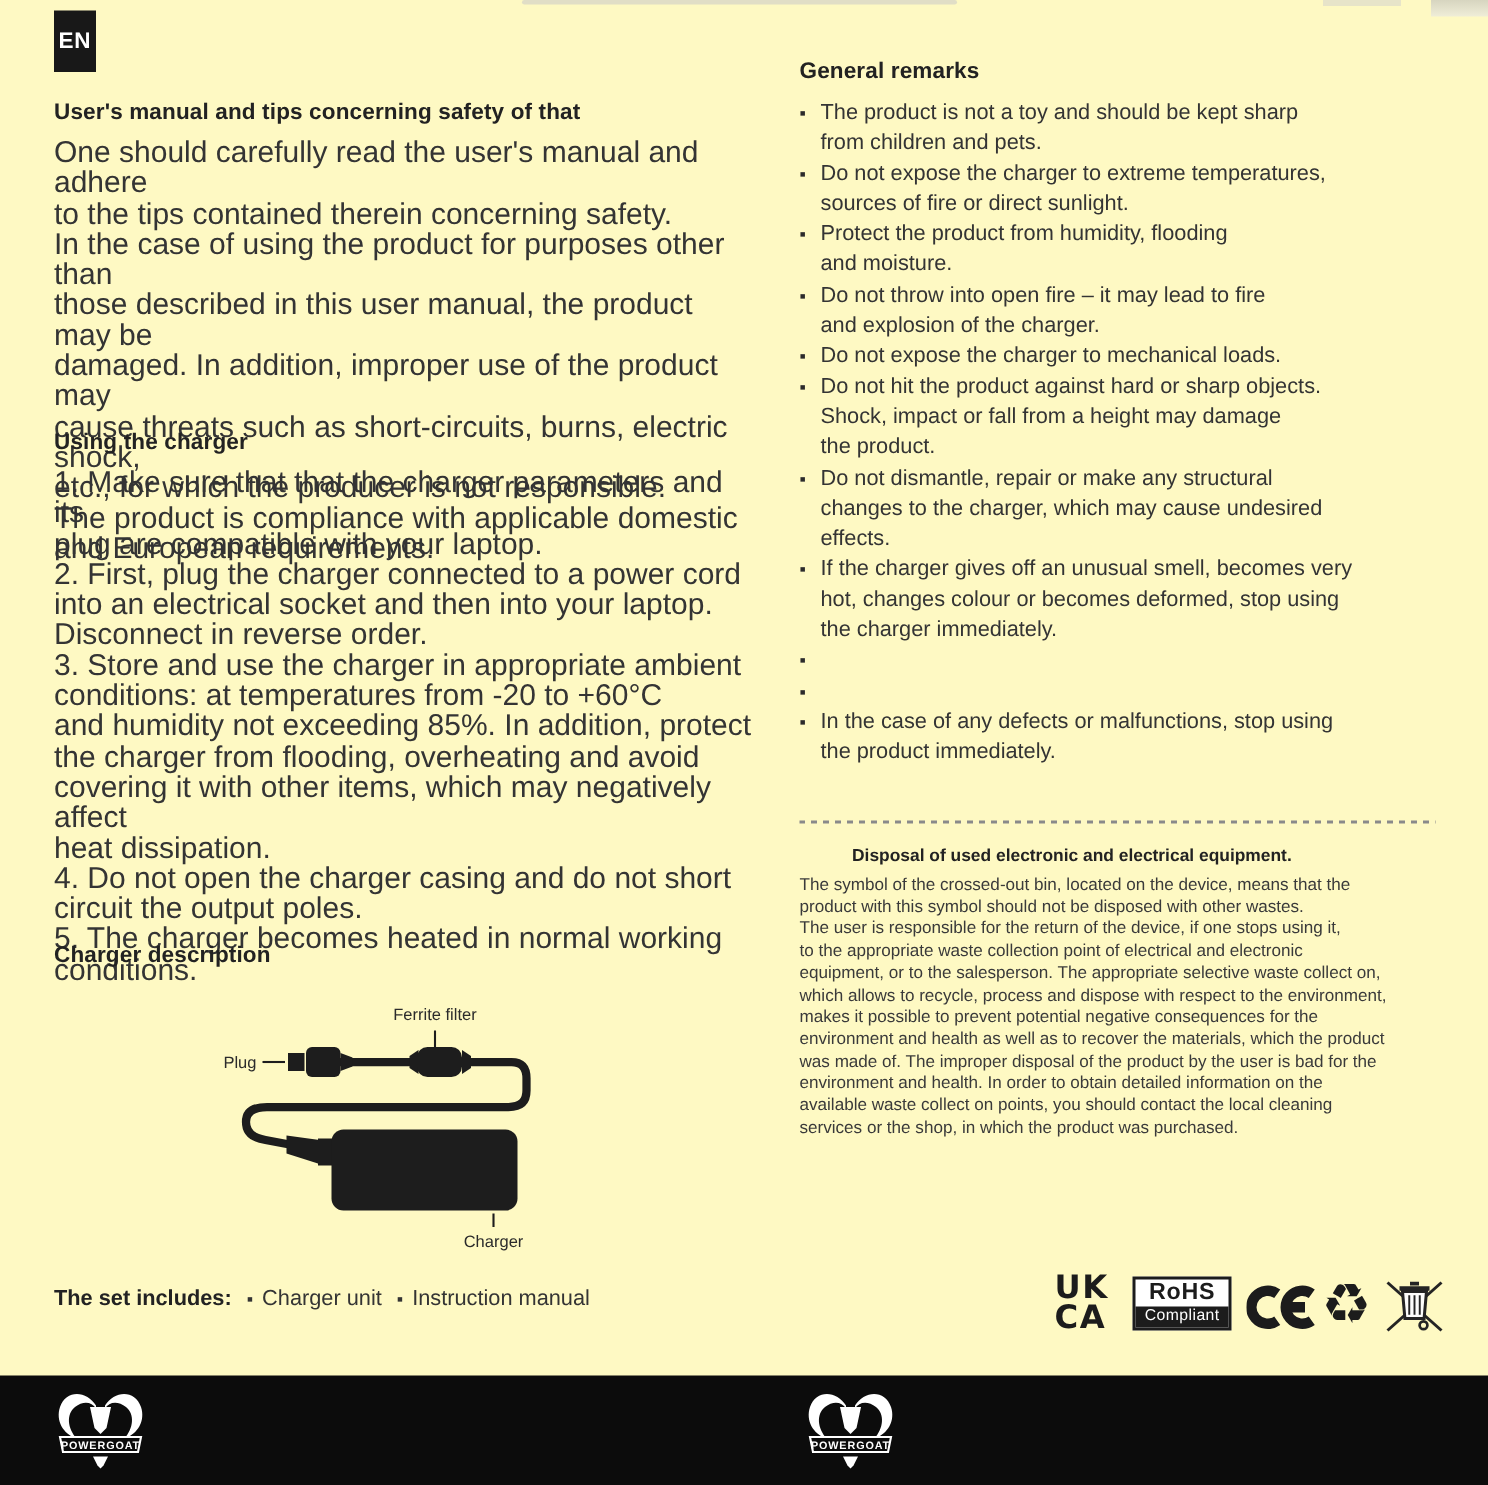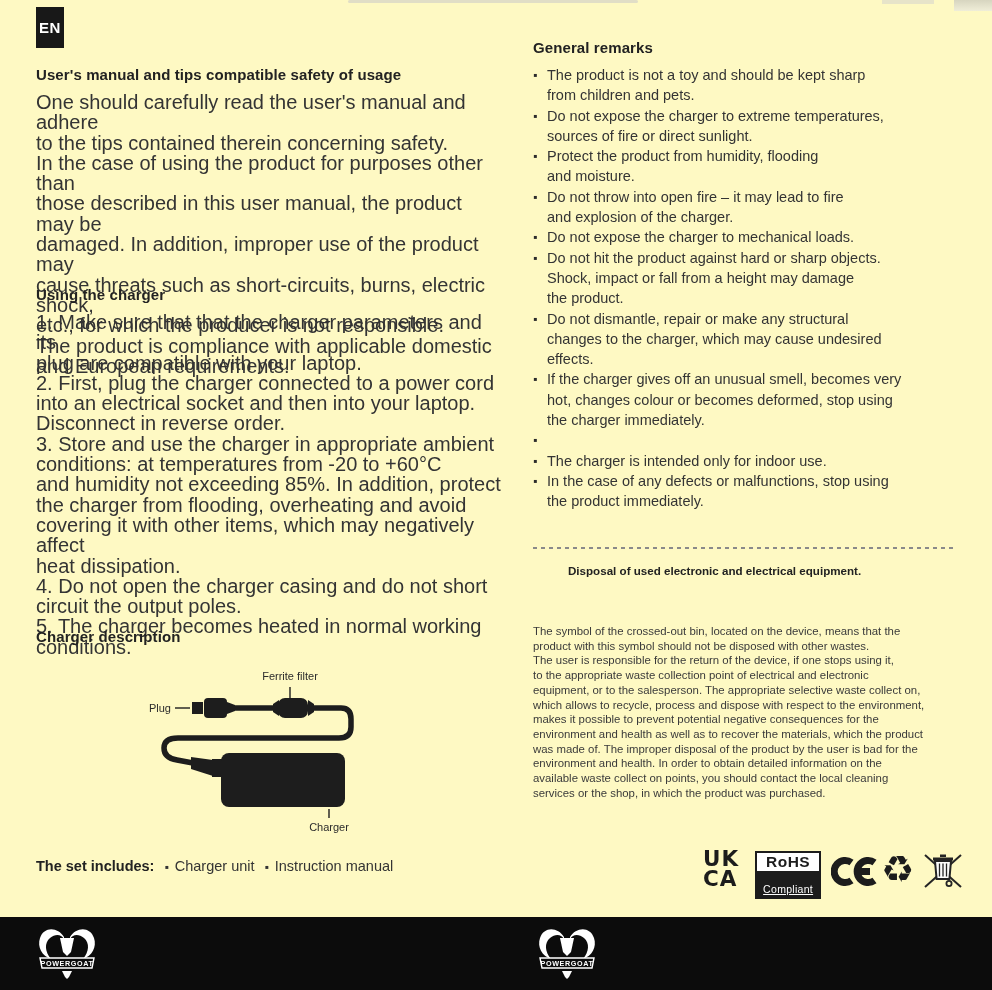--- a/index.html
+++ b/index.html
@@ -30,35 +30,35 @@
   .bullet-list { position:absolute; font-size:14.5px; line-height:20.3px; color:#343434; }
   .bullet-item { display:flex; }
   .bullet-item .mark { flex:none; width:14px; font-size:12px; line-height:20.3px; color:#2b2b2b; }
   .bullet-item .txt { white-space:pre-line; }
 
   .dashed-sep {
     position:absolute; left:0; top:547px; width:424px; height:2px;
     background:repeating-linear-gradient(90deg,#8a8a8a 0 4px, transparent 4px 8px);
   }
   .h-small { position:absolute; font-size:11.6px; font-weight:700; color:#222;padding-left:35px; }
-  .small-text { position:absolute; font-size:11.4px; line-height:14.7px; color:#3a3a3a; white-space:pre-line;margin-top:41px; }
+  .small-text { position:absolute; font-size:11.4px; line-height:14.7px; color:#3a3a3a; white-space:pre-line; }
 
   .set-line { position:absolute; top:858px; left:0; font-size:14.5px; color:#343434; }
   .set-line .lbl { font-weight:700; color:#222; }
   .set-line .mark { font-size:12px; padding:0 6px 0 10px; }
 
   
   .diagram { position:absolute; left:55px; top:656px; }
 
   
   .marks-row { position:absolute; left:700px; top:846px; width:262px; height:50px; }
   .ukca { position:absolute; left:3px; top:3px; font-weight:800; font-size:21.5px; line-height:19.5px; color:#1c1c1c; letter-spacing:1px; font-family:"DejaVu Sans",sans-serif; }
   .rohs { position:absolute; left:55px; top:5px; border:2.5px solid #1c1c1c; text-align:center; background:#fff; }
   .rohs .rt { font-weight:800; font-size:15.5px; color:#1c1c1c; padding:0 9px; letter-spacing:.5px; line-height:18px; }
-  .rohs .rb { background:#1c1c1c; color:#fff; font-size:10.5px; padding:12px 3px 2px; line-height:12px; letter-spacing:.3px;text-decoration:underline; }
+  .rohs .rb { background:#1c1c1c; color:#fff; font-size:10.5px; padding:0 3px 2px; line-height:12px; letter-spacing:.3px; }
   .ce-mark { position:absolute; left:131px; top:10px; }
   .recycle { position:absolute; left:181px; top:-1px; font-size:37px; line-height:50px; color:#1c1c1c; font-family:"DejaVu Sans",sans-serif; }
   .weee { position:absolute; left:222px; top:2px; }
 
   .footer-bar { position:absolute; left:0; top:917px; width:992px; height:73px; background:#0c0c0c;padding-left:20px; }
   .brand-logo { position:absolute; top:6px; }
   .brand-logo.first { left:36px; }
   .brand-logo.second { left:536px; }
 </style>
 </head>
@@ -68,21 +68,21 @@
 
   <div class="smudge-top"></div>
   <div class="smudge-mid"></div>
   <div class="smudge-corner"></div>
 
   <div class="lang-badge">
     <span>EN</span>
   </div>
 
   <div class="col-left">
-    <div class="h-main" style="top:66px;">User's manual and tips compatible safety of usage</div>
+    <div class="h-main" style="top:66px;">User's manual and tips concerning safety of that</div>
     <div class="body-text" style="top:92px;">One should carefully read the user's manual and adhere
 to the tips contained therein concerning safety.
 In the case of using the product for purposes other than
 those described in this user manual, the product may be
 damaged. In addition, improper use of the product may
 cause threats such as short-circuits, burns, electric shock,
 etc., for which the producer is not responsible.
 The product is compliance with applicable domestic
 and European requirements.</div>
 
@@ -189,21 +189,20 @@
           <span class="mark">▪</span>
           <span class="txt">If the charger gives off an unusual smell, becomes very
 hot, changes colour or becomes deformed, stop using
 the charger immediately.</span>
         </div>
       <div class="bullet-item">
           <span class="mark">▪</span>
         </div>
       <div class="bullet-item">
           <span class="mark">▪</span>
-          <span class="txt">The charger is intended only for indoor use.</span>
         </div>
       <div class="bullet-item">
           <span class="mark">▪</span>
           <span class="txt">In the case of any defects or malfunctions, stop using
 the product immediately.</span>
         </div>
     </div>
 
     <div class="dashed-sep"></div>
 

